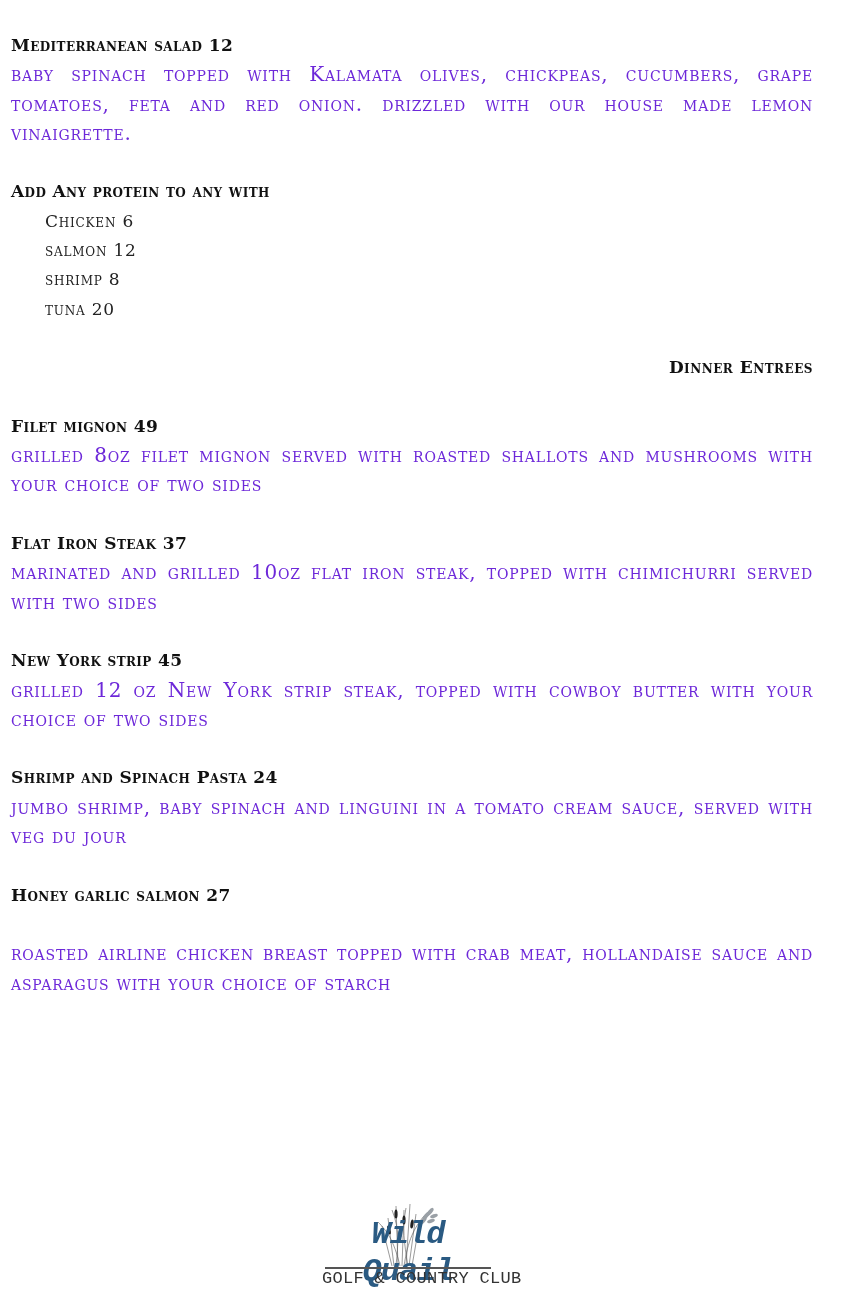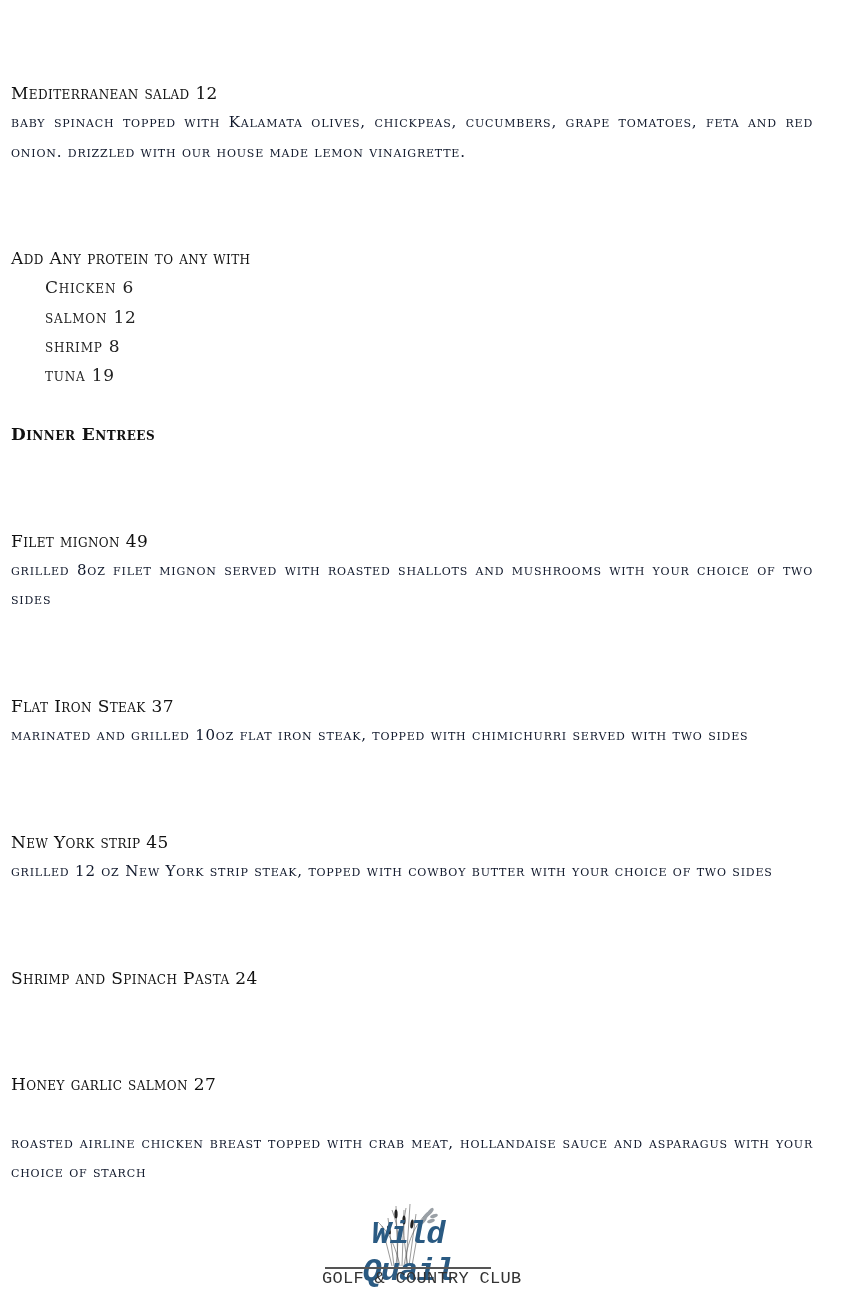--- a/index.html
+++ b/index.html
@@ -17,47 +17,46 @@
     }
     .page {
       position: absolute;
       left: 11px;
       top: 31px;
       width: 802px;
       font-size: 17px;
       line-height: 29.3px;
     }
     .heading {
-      font-weight: normal;
+      font-weight: bold;
       font-variant: small-caps;
       letter-spacing: 0.4px;
       color: #111;
       height: 29.3px;
       white-space: nowrap;
-      margin-top: 48px;
     }
     .desc {
       font-variant: small-caps;
       letter-spacing: 0.8px;
       text-align: justify;
       text-align-last: left;
-      color: #0f172a;
-      font-size: 15px;
+      color: #6d28d9;
+      font-size: 20px;
     }
     .spacer { height: 29.3px; }
     .plain-line {
       font-variant: small-caps;
       letter-spacing: 0.8px;
       color: #222;
       height: 29.3px;
       white-space: nowrap;
       margin-left: 34px;
     }
     .section-title {
-      text-align: left;
+      text-align: right;
       font-weight: bold;
       font-variant: small-caps;
       letter-spacing: 0.5px;
       height: 29.3px;
       color: #111;
       padding-right: 0;
       margin-left: 0;
       width: 802px;
     }
     .logo {
@@ -115,21 +114,21 @@
 
   <div class="heading">Mediterranean salad 12</div>
   <div class="desc">baby spinach topped with Kalamata olives, chickpeas, cucumbers, grape tomatoes, feta and red onion. drizzled with our house made lemon vinaigrette.</div>
 
   <div class="spacer"></div>
 
   <div class="heading">Add Any protein to any with</div>
   <div class="plain-line">Chicken 6</div>
   <div class="plain-line">salmon 12</div>
   <div class="plain-line">shrimp 8</div>
-  <div class="plain-line">tuna 19</div>
+  <div class="plain-line">tuna 20</div>
 
   <div class="spacer"></div>
 
   <div class="section-title">Dinner Entrees</div>
 
   <div class="spacer"></div>
 
   <div class="heading">Filet mignon 49</div>
   <div class="desc">grilled 8oz filet mignon served with roasted shallots and mushrooms with your choice of two sides</div>
 
@@ -139,20 +138,21 @@
   <div class="desc">marinated and grilled 10oz flat iron steak, topped with chimichurri served with two sides</div>
 
   <div class="spacer"></div>
 
   <div class="heading">New York strip 45</div>
   <div class="desc">grilled 12 oz New York strip steak, topped with cowboy butter with your choice of two sides</div>
 
   <div class="spacer"></div>
 
   <div class="heading">Shrimp and Spinach Pasta 24</div>
+  <div class="desc">jumbo shrimp, baby spinach and linguini in a tomato cream sauce, served with veg du jour</div>
 
   <div class="spacer"></div>
 
   <div class="heading">Honey garlic salmon 27</div>
 
   <div class="spacer"></div>
 
   <div class="desc">roasted airline chicken breast topped with crab meat, hollandaise sauce and asparagus with your choice of starch</div>
 </div>
 

